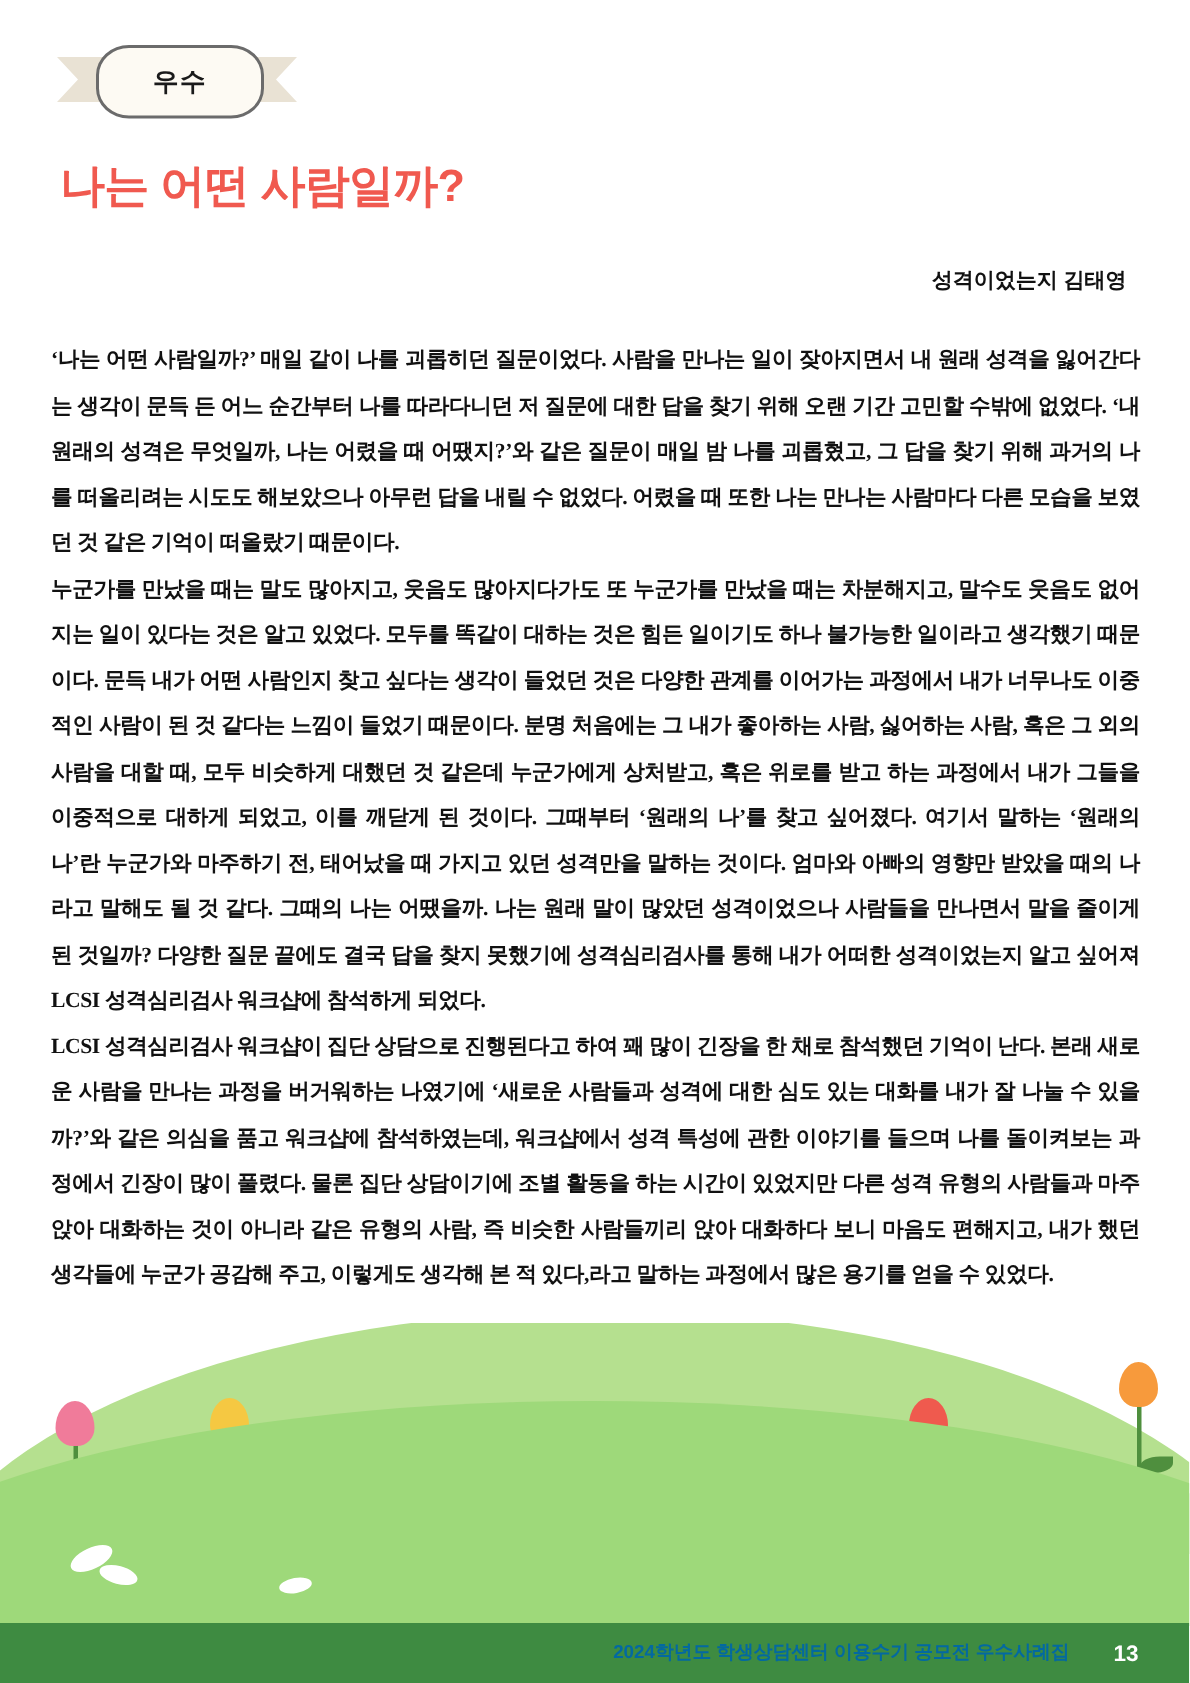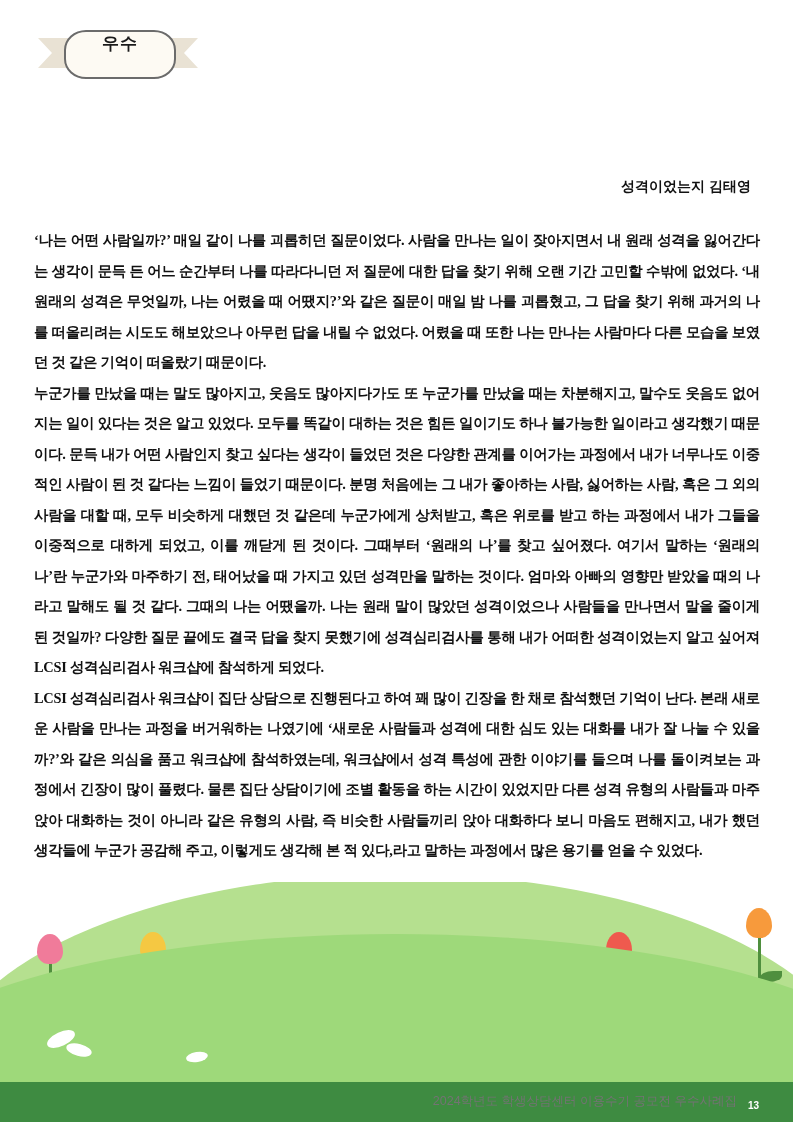--- a/index.html
+++ b/index.html
@@ -50,21 +50,21 @@
   .ribbon-body {
     position: absolute;
     left: 26px;
     top: 0;
     width: 108px;
     height: 45px;
     background: #fdfaf3;
     border: 2px solid #6b6b6b;
     border-radius: 22px / 20px;
     display: flex;
-    align-items: flex-start;
+    align-items: center;
     justify-content: center;
   }
   .ribbon-body span {
     font-size: 17px;
     font-weight: bold;
     color: #1a1a1a;
     letter-spacing: 1px;
   }
 
   
@@ -137,31 +137,31 @@
   .footer-bar {
     position: absolute;
     left: 0;
     bottom: 0;
     width: 793px;
     height: 40px;
     background: #3e8b41;
   }
   .footer-text {
     position: absolute;
-    right: 56px;
+    right: 80px;
     bottom: 12px;
     font-size: 12.5px;
-    color: #737373;
-    font-weight: normal;
+    color: #0369a1;
+    font-weight: bold;
   }
   .page-number {
     position: absolute;
     right: 34px;
     bottom: 11px;
-    font-size: 10px;
+    font-size: 15px;
     color: #ffffff;
     font-weight: bold;
   }
 
   
   .stem {
     position: absolute;
     width: 3px;
     background: #4f8f3e;
     border-radius: 2px;
@@ -202,20 +202,21 @@
 <div class="page">
 
   <div class="ribbon-wrap">
     <div class="ribbon-tail-left"></div>
     <div class="ribbon-tail-right"></div>
     <div class="ribbon-body">
       <span>우수</span>
     </div>
   </div>
 
+  <div class="title">나는 어떤 사람일까?</div>
 
   <div class="author">성격이었는지 김태영</div>
 
   <div class="body-text">
     <p>‘나는 어떤 사람일까?’ 매일 같이 나를 괴롭히던 질문이었다. 사람을 만나는 일이 잦아지면서 내 원래 성격을 잃어간다는 생각이 문득 든 어느 순간부터 나를 따라다니던 저 질문에 대한 답을 찾기 위해 오랜 기간 고민할 수밖에 없었다. ‘내 원래의 성격은 무엇일까, 나는 어렸을 때 어땠지?’와 같은 질문이 매일 밤 나를 괴롭혔고, 그 답을 찾기 위해 과거의 나를 떠올리려는 시도도 해보았으나 아무런 답을 내릴 수 없었다. 어렸을 때 또한 나는 만나는 사람마다 다른 모습을 보였던 것 같은 기억이 떠올랐기 때문이다.</p>
     <p>누군가를 만났을 때는 말도 많아지고, 웃음도 많아지다가도 또 누군가를 만났을 때는 차분해지고, 말수도 웃음도 없어지는 일이 있다는 것은 알고 있었다. 모두를 똑같이 대하는 것은 힘든 일이기도 하나 불가능한 일이라고 생각했기 때문이다. 문득 내가 어떤 사람인지 찾고 싶다는 생각이 들었던 것은 다양한 관계를 이어가는 과정에서 내가 너무나도 이중적인 사람이 된 것 같다는 느낌이 들었기 때문이다. 분명 처음에는 그 내가 좋아하는 사람, 싫어하는 사람, 혹은 그 외의 사람을 대할 때, 모두 비슷하게 대했던 것 같은데 누군가에게 상처받고, 혹은 위로를 받고 하는 과정에서 내가 그들을 이중적으로 대하게 되었고, 이를 깨닫게 된 것이다. 그때부터 ‘원래의 나’를 찾고 싶어졌다. 여기서 말하는 ‘원래의 나’란 누군가와 마주하기 전, 태어났을 때 가지고 있던 성격만을 말하는 것이다. 엄마와 아빠의 영향만 받았을 때의 나라고 말해도 될 것 같다. 그때의 나는 어땠을까. 나는 원래 말이 많았던 성격이었으나 사람들을 만나면서 말을 줄이게 된 것일까? 다양한 질문 끝에도 결국 답을 찾지 못했기에 성격심리검사를 통해 내가 어떠한 성격이었는지 알고 싶어져 LCSI 성격심리검사 워크샵에 참석하게 되었다.</p>
     <p>LCSI 성격심리검사 워크샵이 집단 상담으로 진행된다고 하여 꽤 많이 긴장을 한 채로 참석했던 기억이 난다. 본래 새로운 사람을 만나는 과정을 버거워하는 나였기에 ‘새로운 사람들과 성격에 대한 심도 있는 대화를 내가 잘 나눌 수 있을까?’와 같은 의심을 품고 워크샵에 참석하였는데, 워크샵에서 성격 특성에 관한 이야기를 들으며 나를 돌이켜보는 과정에서 긴장이 많이 풀렸다. 물론 집단 상담이기에 조별 활동을 하는 시간이 있었지만 다른 성격 유형의 사람들과 마주 앉아 대화하는 것이 아니라 같은 유형의 사람, 즉 비슷한 사람들끼리 앉아 대화하다 보니 마음도 편해지고, 내가 했던 생각들에 누군가 공감해 주고, 이렇게도 생각해 본 적 있다,라고 말하는 과정에서 많은 용기를 얻을 수 있었다.</p>
   </div>
 
   <div class="scene">

